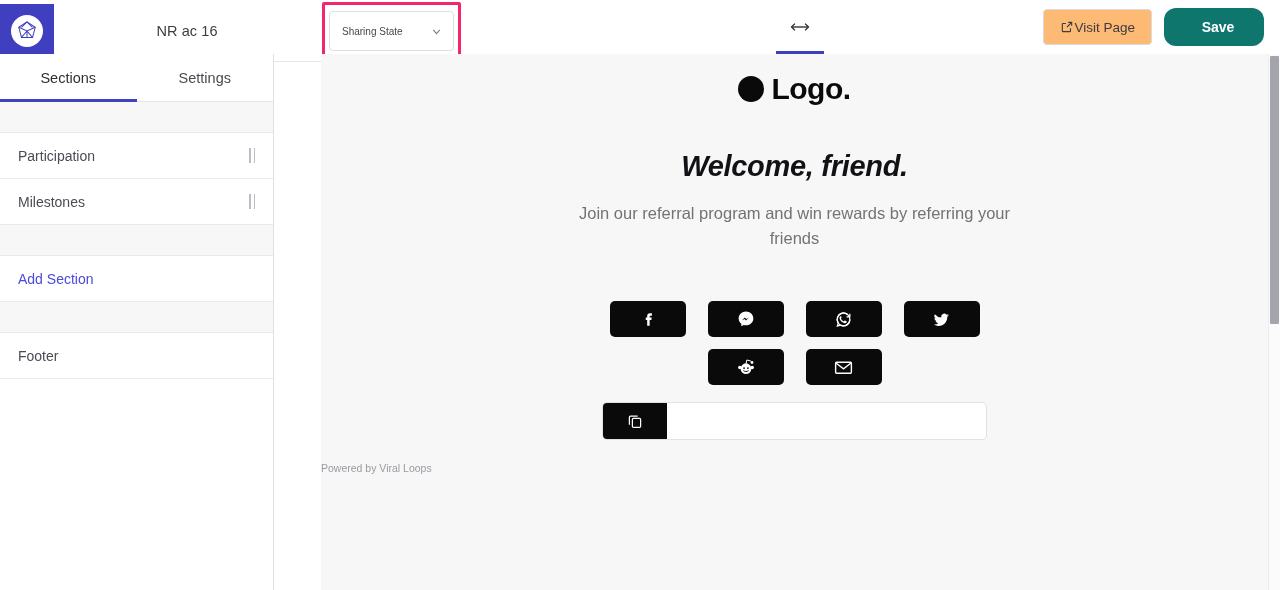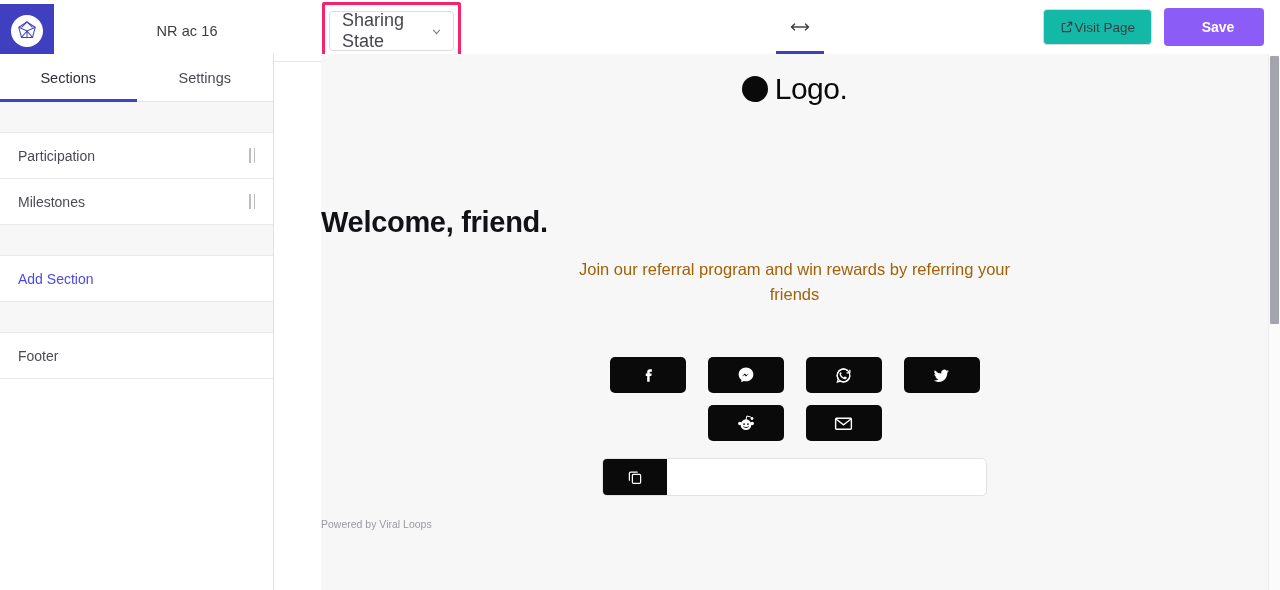--- a/index.html
+++ b/index.html
@@ -41,48 +41,48 @@
     border: 3px solid #f5256d;
     border-radius: 2px;
     display: flex; align-items: center; justify-content: center;
   }
   .sel {
     width: 125px; height: 40px;
     border: 1px solid #dddde2; border-radius: 4px;
     background: #fff;
     display: flex; align-items: center;
     padding: 0 10px 0 12px;
-    font-size: 18px; color: #46464d;
+    font-size: 10px; color: #46464d;
   }
   .sel .caret { margin-left: auto; display: flex; }
 
   
   .respo {
     position: absolute; left: 776px; top: 0;
     width: 48px; height: 54px;
     display: flex; align-items: center; justify-content: center;
   }
   .respo .bar {
     position: absolute; bottom: 0; left: 0; width: 48px; height: 3px;
     background: #3f3fc0;
   }
 
   .topbar-right {
     position: absolute; right: 16px; top: 0; height: 54px;
     display: flex; align-items: center; gap: 12px;
   }
   .btn-visit {
     height: 36px; padding: 9px 16px;
-    border: 1px solid #d9d9de; border-radius: 4px; background: #14b8a6;
+    border: 1px solid #d9d9de; border-radius: 4px; background: #fdba74;
     display: flex; align-items: center; 
     font-size: 13.5px; color: #3c3c42; cursor: pointer;
   }
   .btn-save {
     height: 38px; width: 100px;
-    background: #8b5cf6; border: none; border-radius: 4px;
+    background: #0f766e; border: none; border-radius: 12px;
     color: #fff; font-size: 14px; font-weight: 700;
     display: flex; align-items: center; justify-content: center;
     cursor: pointer;
     padding-left: 8px;
   }
 
   
   .sidebar {
     position: absolute; top: 54px; left: 0;
     width: 274px; height: 536px;
@@ -119,29 +119,29 @@
     position: absolute; top: 54px; left: 321px;
     width: 947px; height: 536px;
     background: #f7f7f7;
     overflow: hidden;
   }
   .logo-row {
     display: flex; align-items: center; justify-content: center;
     gap: 7px; padding-top: 18px;
   }
   .logo-dot { width: 26px; height: 26px; border-radius: 50%; background: #0a0a0a; }
-  .logo-text { font-size: 30px; font-weight: 400; color: #0a0a0a; letter-spacing: -.5px; }
+  .logo-text { font-size: 30px; font-weight: 700; color: #0a0a0a; letter-spacing: -.5px; }
 
   .hero-title {
-    margin-top: 100px; 
-    font-size: 29px; font-weight: 700; color: #121216; letter-spacing: -.3px;
+    margin-top: 44px; text-align: center;
+    font-size: 29px; font-weight: 700; color: #121216; letter-spacing: -.3px; font-style: italic;
   }
   .hero-sub {
     margin: 18px auto 16px; width: 440px; text-align: center;
-    font-size: 16.5px; line-height: 25px; color: #a16207;
+    font-size: 16.5px; line-height: 25px; color: #737373;
   }
 
   .share-rows { margin-top: 50px; }
   .share-row {
     display: flex; justify-content: center; gap: 22px; margin-bottom: 12px;
   }
   .share-btn {
     width: 76px; height: 36px; border-radius: 5px; background: #0a0a0a;
     display: flex; align-items: center; justify-content: center;
     cursor: pointer;

